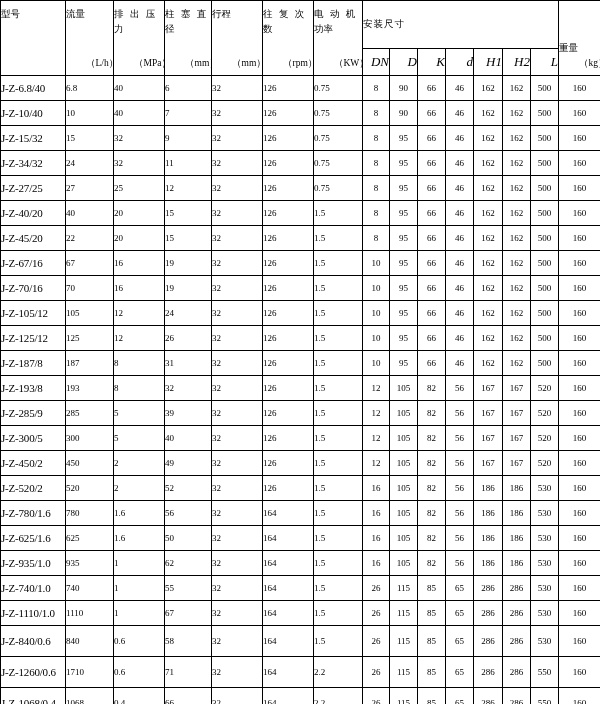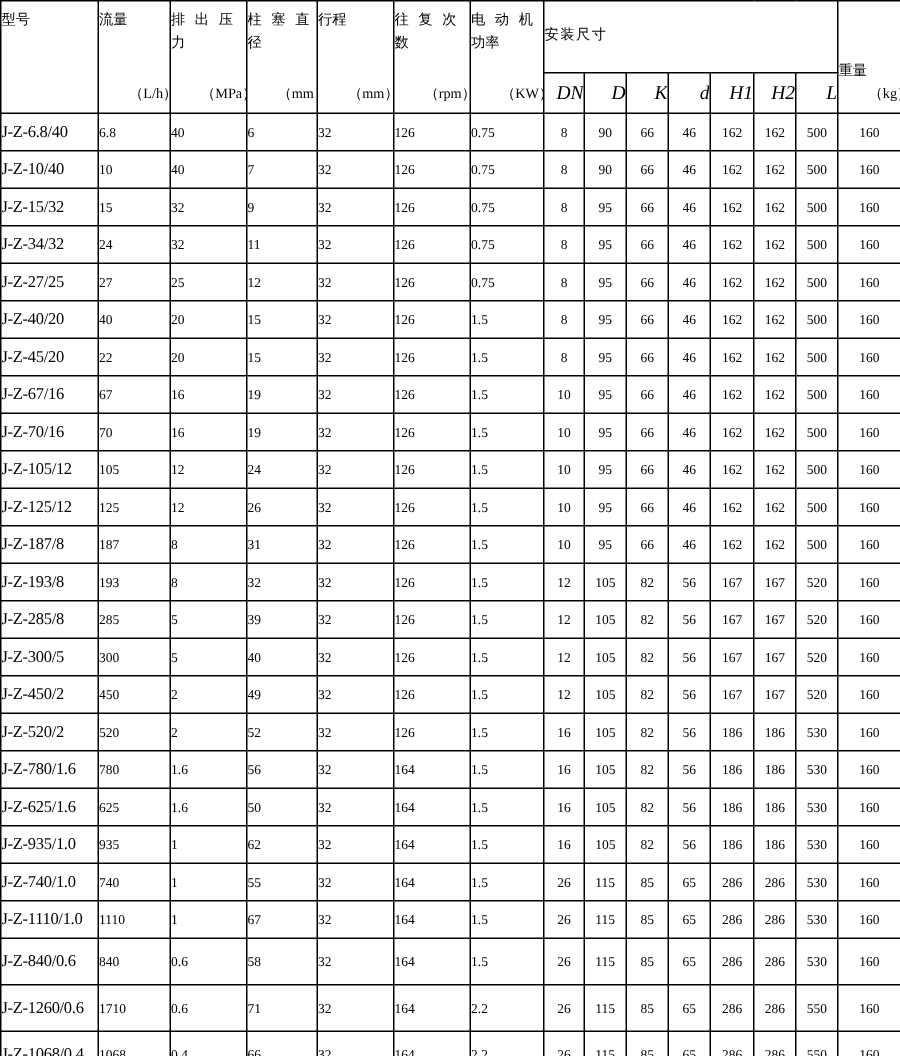--- a/index.html
+++ b/index.html
@@ -419,21 +419,21 @@
           <td class="val-center">12</td>
           <td class="val-center">105</td>
           <td class="val-center">82</td>
           <td class="val-center">56</td>
           <td class="val-center">167</td>
           <td class="val-center">167</td>
           <td class="val-center">520</td>
           <td class="val-right">160</td>
         </tr>
         <tr>
-          <td class="model">J-Z-285/8</td>
+          <td class="model">J-Z-285/9</td>
           <td class="val-left">285</td>
           <td class="val-left">5</td>
           <td class="val-left">39</td>
           <td class="val-left">32</td>
           <td class="val-left">126</td>
           <td class="val-left">1.5</td>
           <td class="val-center">12</td>
           <td class="val-center">105</td>
           <td class="val-center">82</td>
           <td class="val-center">56</td>

